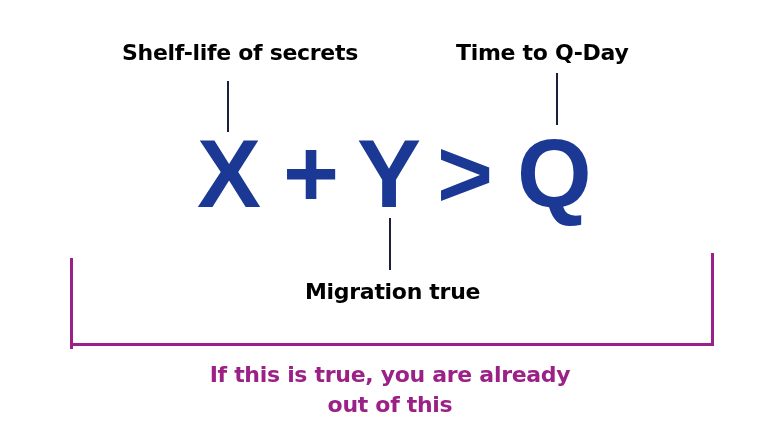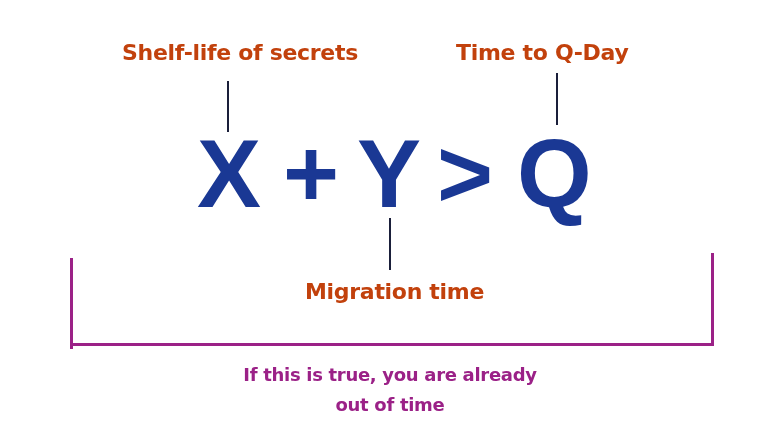--- a/index.html
+++ b/index.html
@@ -1,38 +1,38 @@
 <!DOCTYPE html>
 <html><head>
   <meta charset="utf-8">
   <style>
     html, body { margin: 0; padding: 0; }
     body {
       width: 780px; height: 440px; background: #ffffff; position: relative; overflow: hidden;
       font-family: "Liberation Sans", "DejaVu Sans", sans-serif;
     }
     .label {
-      position: absolute; font-weight: bold; font-size: 22px; color: #c2410c;
+      position: absolute; font-weight: bold; font-size: 22px; color: #000000;
       white-space: nowrap; letter-spacing: -0.3px;
       font-family: "DejaVu Sans", "Liberation Sans", sans-serif;
     }
     .leader { position: absolute; width: 1.5px; background: #1a1f3a; }
     .eq {
       position: absolute; top: 128px; left: 0; width: 780px; height: 92px;
     }
     .sym {
       position: absolute; top: 0; font-weight: bold; color: #1a3894;
       font-family: "Liberation Sans", "DejaVu Sans", sans-serif;
       font-size: 96px; line-height: 92px;
     }
     .bracket-v { position: absolute; width: 3px; background: #9b2187; }
     .bracket-h { position: absolute; height: 3px; background: #9b2187; }
     .note {
       position: absolute; left: 0; width: 780px; text-align: center;
-      color: #9b2187; font-weight: bold; font-size: 18px; line-height: 29px;
+      color: #9b2187; font-weight: bold; font-size: 22px; line-height: 29px;
       font-family: "DejaVu Sans", "Liberation Sans", sans-serif; letter-spacing: -0.3px;
     }
   </style>
 </head>
 <body>
 
 <div>
 
   <div class="label" style="left:122px; top:40px;">Shelf-life of secrets</div>
   <div class="leader" style="left:227px; top:81px; height:51px;"></div>
@@ -42,21 +42,21 @@
 
   <div class="eq">
     <span class="sym" style="left:197px;">X</span>
     <span class="sym" style="left:283px;">+</span>
     <span class="sym" style="left:357px;">Y</span>
     <span class="sym" style="left:437px;">&gt;</span>
     <span class="sym" style="left:517px;">Q</span>
   </div>
 
   <div class="leader" style="left:389px; top:218px; height:52px;"></div>
-  <div class="label" style="left:305px; top:279px;">Migration time</div>
+  <div class="label" style="left:305px; top:279px;">Migration true</div>
 
   <div class="bracket-v" style="left:70px; top:258px; height:91px;"></div>
   <div class="bracket-v" style="left:711px; top:253px; height:93px;"></div>
   <div class="bracket-h" style="left:70px; top:343px; width:644px;"></div>
 
   <div class="note" style="top:360px;">If this is true, you are already</div>
-  <div class="note" style="top:390px;">out of time</div>
+  <div class="note" style="top:390px;">out of this</div>
 </div>
 
 </body></html>

